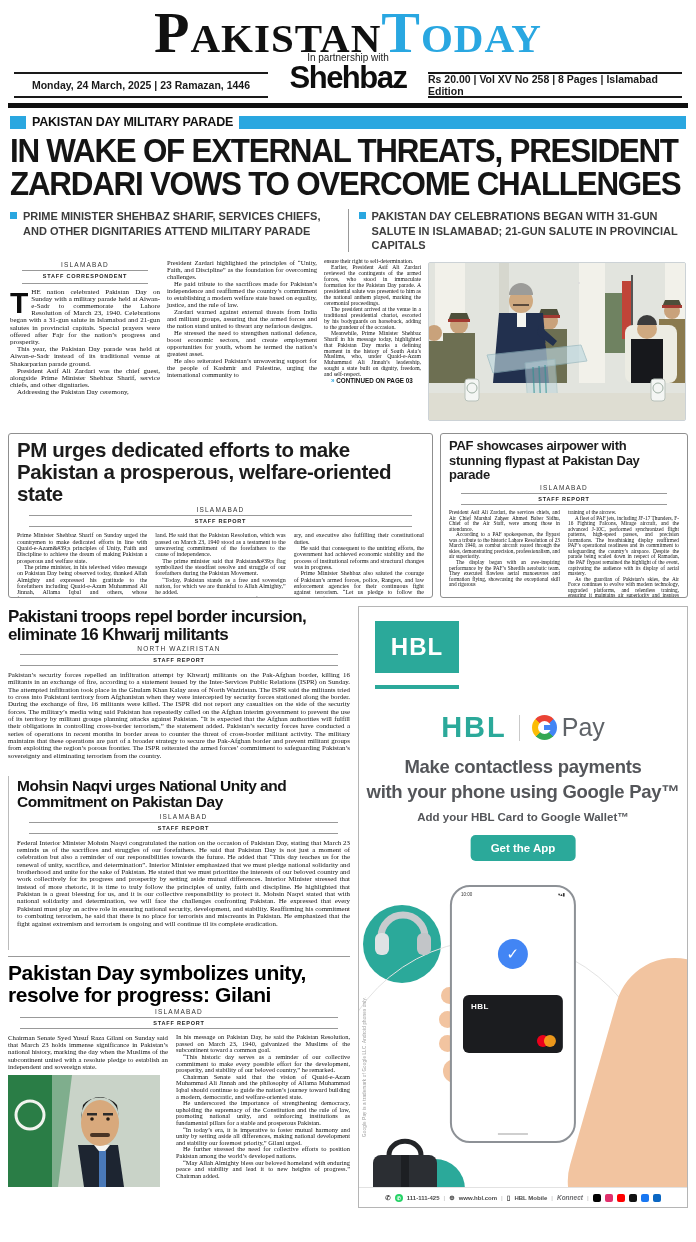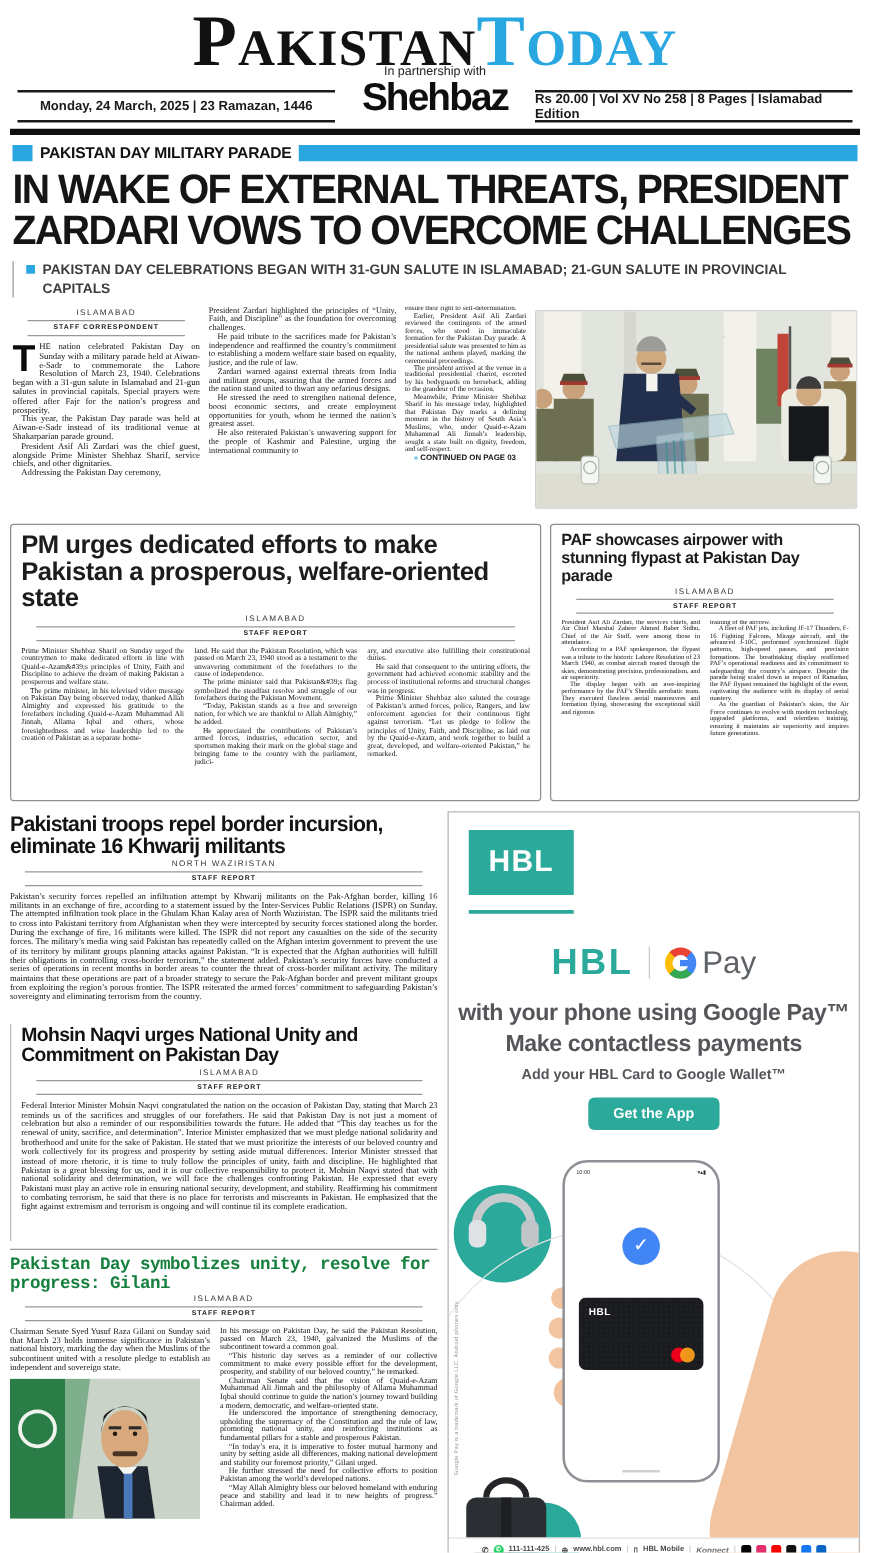--- a/index.html
+++ b/index.html
@@ -48,21 +48,21 @@
   .c2 { flex:0 0 150px; font-size:6.6px; line-height:7px; }
   .c3 { flex:0 0 97px;  font-size:5.7px; line-height:5.95px; }
   .dropcap { float:left; font-family:"Liberation Sans", sans-serif; font-weight:900;
              font-size:30px; line-height:25px; padding:1px 3px 0 0; color:#0c0c0c; }
   .continued { font-family:"Liberation Sans", sans-serif; font-weight:700; font-size:6.3px;
                text-indent:0; margin-top:3px; text-align:right; color:#111; }
   .chev { color:#2aa7e0; font-weight:900; }
   .lead-photo { flex:1; height:159px; margin-top:3px; border:1px solid #ccd2d6; border-radius:2px; overflow:hidden; background:#e7e8e3; }
 
   
-  .boxes { display:flex; gap:7px; margin:8px 8px 0; height:222px; }
+  .boxes { display:flex; gap:7px; margin:8px 8px 0; height:165px; }
   .box { border:1px solid #8f8f8f; border-radius:3px; padding:5px 8px; overflow:hidden; background:#fff; }
   .box.pm { flex:0 0 425px; }
   .box.paf { flex:1; }
   .pm h2 { font-family:"Liberation Sans", sans-serif; font-weight:700; font-size:20.5px;
            line-height:1.06; letter-spacing:-0.4px; color:#1c1c1c; }
   .paf h2 { font-family:"Liberation Sans", sans-serif; font-weight:700; font-size:13px;
             line-height:1.1; letter-spacing:-0.3px; color:#1c1c1c; }
   .cols3 { display:flex; gap:8px; font-size:6px; line-height:6.35px; }
   .cols2 { display:flex; gap:8px; font-size:5.3px; line-height:5.55px; }
   .cols3 .col, .cols2 .col { flex:1; overflow:hidden; }
@@ -72,22 +72,22 @@
   .left-zone { flex:0 0 342px; }
   .two-col { display:flex; gap:8px; height:344px; overflow:hidden;flex-direction:column; }
   .troops { flex:0 0 162px; }
   .naqvi { flex:1; border-left:1px solid #bbb; padding-left:8px; }
   .troops h2 { font-family:"Liberation Sans", sans-serif; font-weight:800; font-size:17px;
                line-height:1.02; letter-spacing:-0.6px; margin:2px 0 0; color:#131313; }
   .naqvi h2 { font-family:"Liberation Sans", sans-serif; font-weight:800; font-size:15.5px;
               line-height:1.05; letter-spacing:-0.5px; margin:2px 0 0; color:#131313; }
   .art-body { font-size:6.9px; line-height:7.35px; }
   .zone-rule { border:0; border-top:1px solid #999; margin:6px 0 5px; }
-  .gilani h2 { font-family:Liberation Mono, monospace; font-weight:700; font-size:14px;
-               line-height:1.05; letter-spacing:-0.4px; margin:1px 0 0; color:#15803d; }
+  .gilani h2 { font-family:Liberation Sans, sans-serif; font-weight:700; font-size:21px;
+               line-height:1.05; letter-spacing:-0.4px; margin:1px 0 0; color:#000000; }
   .gilani-cols { display:flex; gap:8px; height:186px; overflow:hidden; }
   .gcol1 { flex:0 0 160px; font-size:6.8px; line-height:7.1px; }
   .gcol2 { flex:1; font-size:6.4px; line-height:6.6px; }
   .gphoto { width:152px; height:112px; margin-top:5px; overflow:hidden; background:#c2cdc2; }
 
   
   .ad { flex:1; border:1px solid #b5b5b5; position:relative; overflow:hidden; background:#fff;
         font-family:"Liberation Sans", sans-serif; }
   .ad-logo { position:absolute; top:14px; left:16px; width:84px; height:52px; background:#2ba99a;
              color:#fff; display:flex; align-items:center; justify-content:center;
@@ -166,20 +166,24 @@
   </header>
 
   <div class="kicker">
     <span class="kick-sq"></span>
     <span class="kick-text">PAKISTAN DAY MILITARY PARADE</span>
     <span class="kick-bar"></span>
   </div>
   <h1 class="lead-h">IN WAKE OF EXTERNAL THREATS, PRESIDENT ZARDARI VOWS TO OVERCOME CHALLENGES</h1>
 
   <div class="subdeck">
+    <div class="bullet">
+      <span class="bsq"></span>
+      <span>PRIME MINISTER SHEHBAZ SHARIF, SERVICES CHIEFS, AND OTHER DIGNITARIES ATTEND MILITARY PARADE</span>
+    </div>
     <div class="bullet b2">
       <span class="bsq"></span>
       <span>PAKISTAN DAY CELEBRATIONS BEGAN WITH 31-GUN SALUTE IN ISLAMABAD; 21-GUN SALUTE IN PROVINCIAL CAPITALS</span>
     </div>
   </div>
 
   <section class="lead-body">
     <div class="c1">
       <div class="dateline">
         <div class="dl-city">ISLAMABAD</div>
@@ -376,22 +380,22 @@
       <div class="ad-logo-rule"></div>
       <div class="ad-brands">
         <span class="hbl-word">HBL</span>
         <span class="vdiv"></span>
         <span class="gpay">
           <span class="g-icon"></span>
           <span class="pay-word">Pay</span>
         </span>
       </div>
       <div class="ad-headline">
+        <div>Make contactless payments</div>
         <div>with your phone using Google Pay™</div>
-        <div>Make contactless payments</div>
       </div>
       <div class="ad-sub">Add your HBL Card to Google Wallet™</div>
       <button class="ad-cta">Get the App</button>
 
       <div class="ill">
         <div class="circle ch"></div>
         <div class="circle cl"></div>
         <div class="circle cb"></div>
         <div class="arc"></div>
         <svg class="prod" style="left:8px;top:24px" width="72" height="72" viewBox="0 0 72 72">

